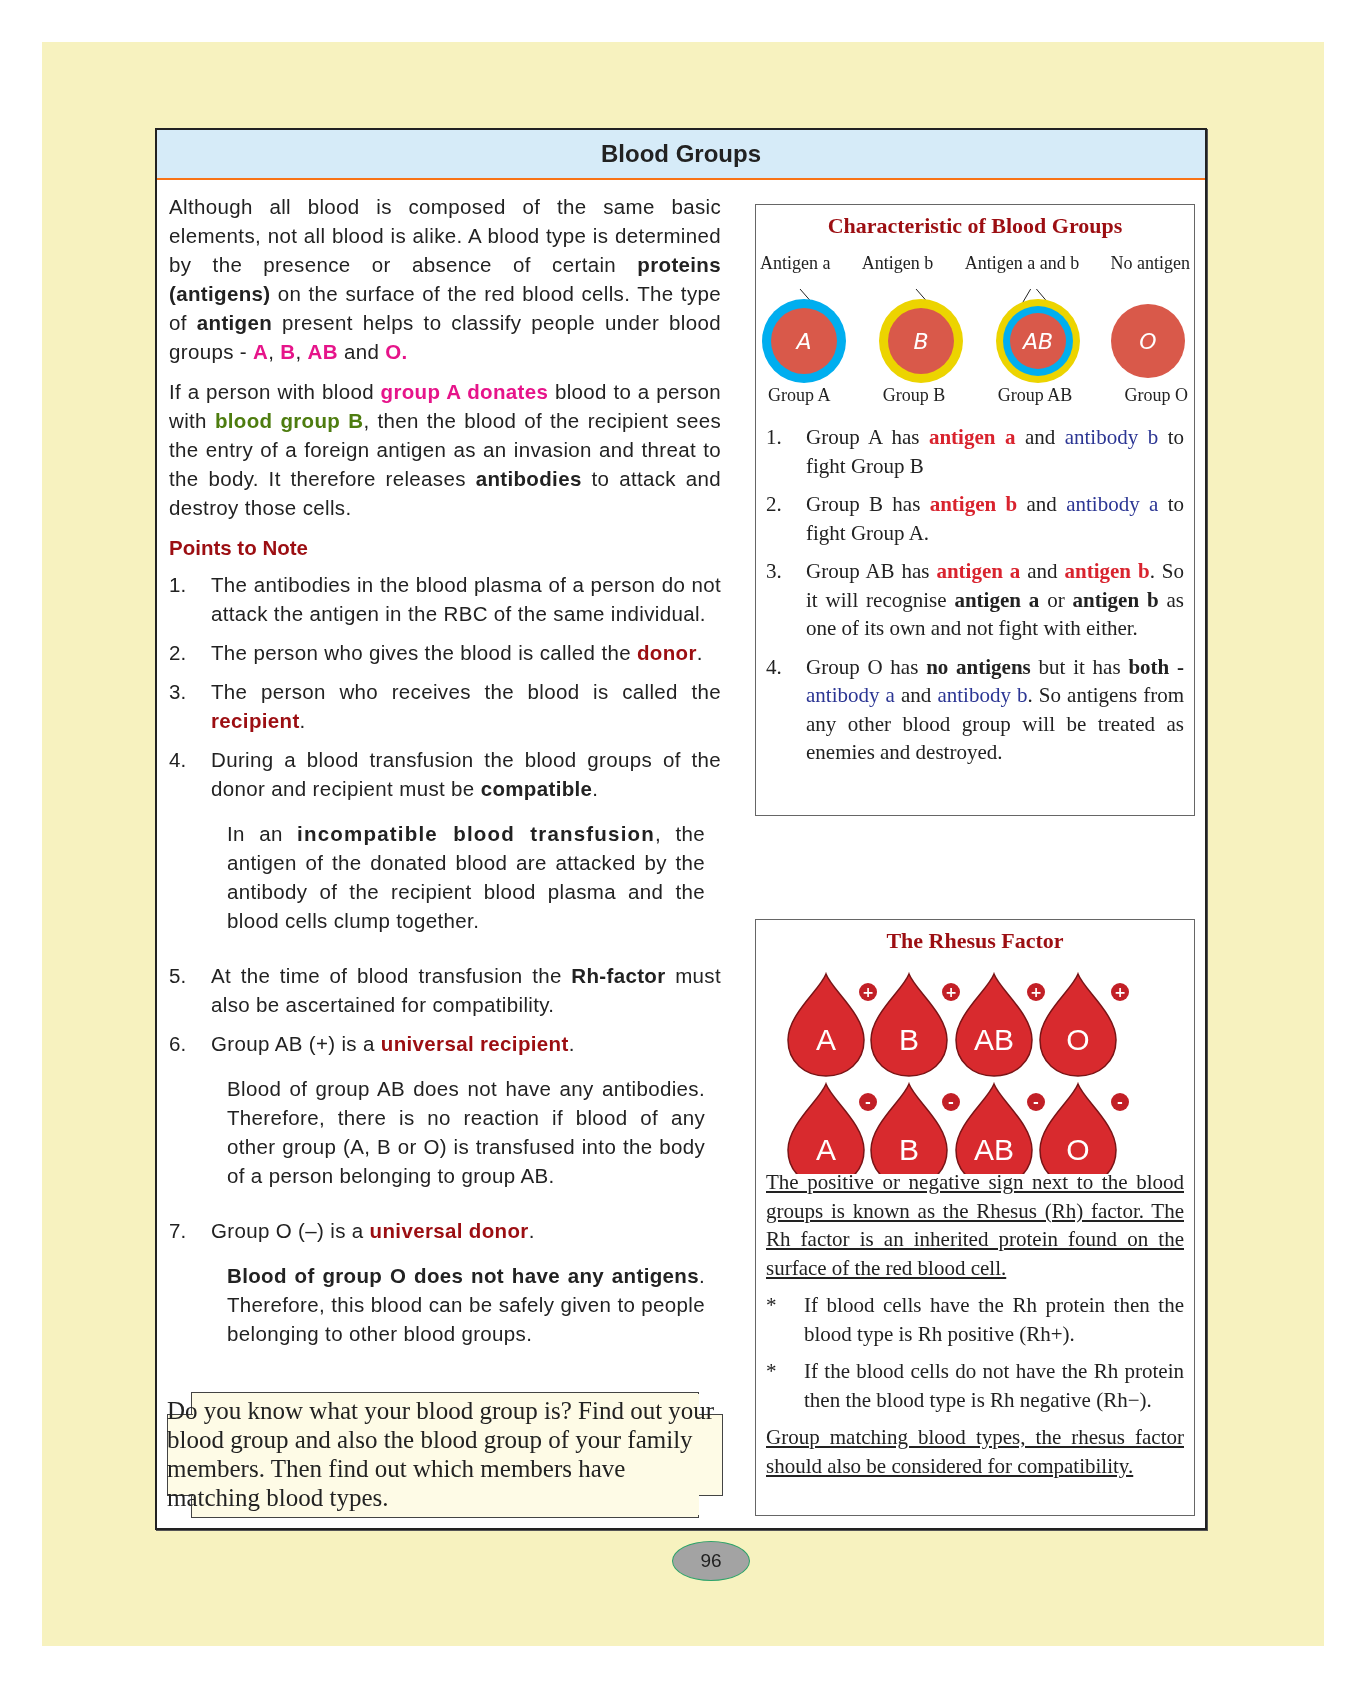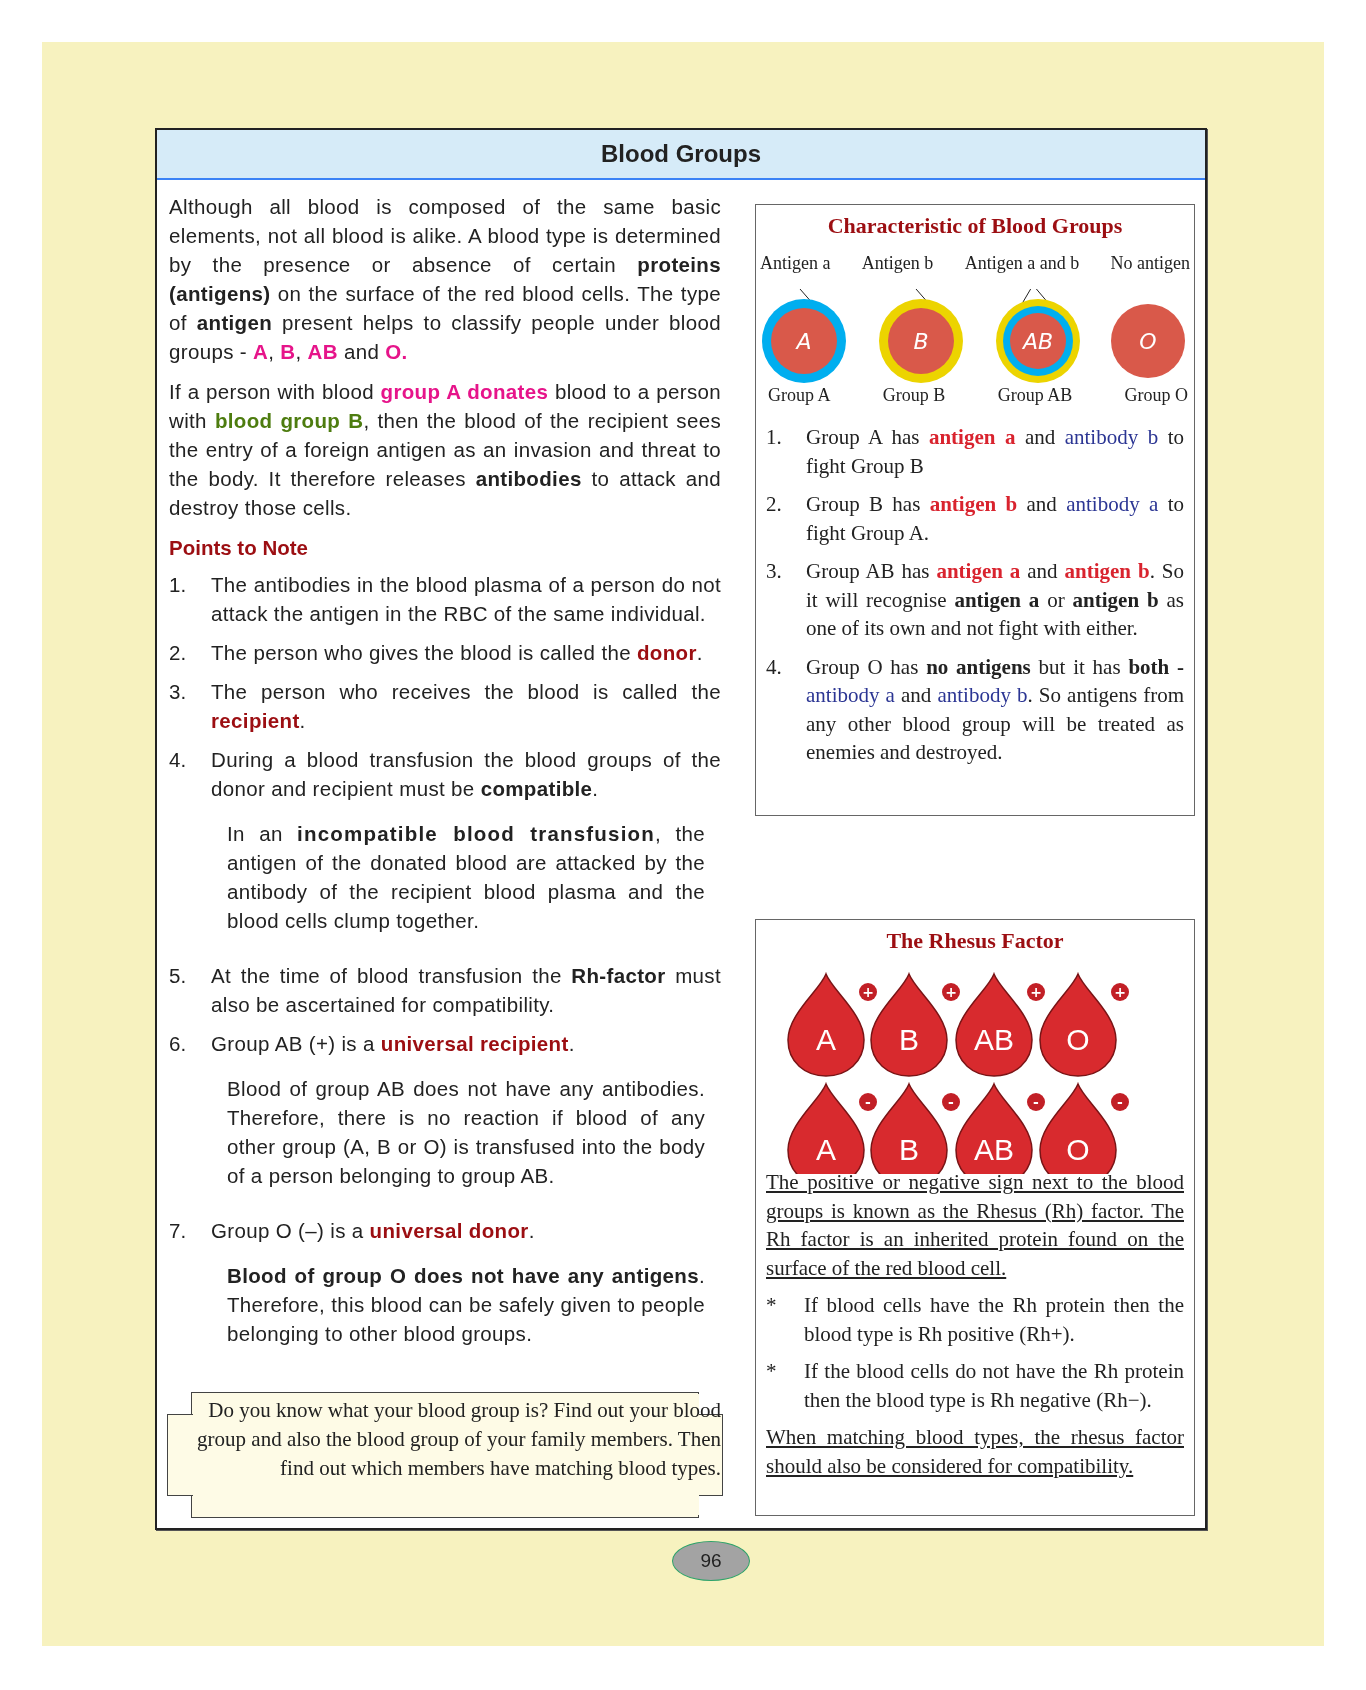--- a/index.html
+++ b/index.html
@@ -1,19 +1,19 @@
 <!DOCTYPE html>
 <html><head>
 <meta charset="utf-8">
 <style>
   html, body { margin:0; padding:0; background:#ffffff; }
   body { width:1366px; height:1690px; position:relative; overflow:hidden; }
   .page { position:absolute; left:42px; top:42px; width:1282px; height:1604px; background:#f7f2bf; }
   .main { position:absolute; left:155px; top:128px; width:1048px; height:1398px; background:#ffffff; border:2px solid #222; box-shadow:1px 1px 0 #555; }
-  .main-header { position:absolute; left:0; top:0; width:100%; height:48px; background:#d6ebf8; border-bottom:2px solid #3b82f6; display:flex; align-items:center; justify-content:center; }
+  .main-header { position:absolute; left:0; top:0; width:100%; height:48px; background:#d6ebf8; border-bottom:2px solid #f97316; display:flex; align-items:center; justify-content:center; }
   .main-title { font-family:"Liberation Sans", sans-serif; font-weight:bold; font-size:24px; color:#222; }
 
   .left { position:absolute; left:12px; top:62px; width:552px; font-family:"Liberation Sans", sans-serif; font-size:20.5px; line-height:29px; color:#222; }
   .left p { margin:0 0 11px 0; text-align:justify; letter-spacing:0.35px; }
   .b { font-weight:bold; }
   .mag { color:#e6148a; font-weight:bold; }
   .navy { color:#4d7c0f; font-weight:bold; }
   .maroon { color:#9c0e12; font-weight:bold; }
   .red { color:#d9232e; font-weight:bold; }
   .blue { color:#2b3593; font-weight:normal; }
@@ -21,21 +21,21 @@
   .ol-item { display:flex; margin:0 0 10px 0; }
   .ol-num { width:42px; flex:none; }
   .ol-body { flex:1; text-align:justify; letter-spacing:0.35px; }
   .ol-body p { margin:0 0 10px 0; }
   .ol-body p:last-child { margin:16px; }
 
   .note { position:absolute; left:10px; top:1262px; width:554px; height:126px; }
   .note-bg { position:absolute; left:24px; top:0; width:506px; height:124px; background:#fefbe6; border:1.5px solid #444; }
   .note-bg2 { position:absolute; left:0; top:22px; width:554px; height:80px; background:#fefbe6; border:1.5px solid #444; }
   .note-cover { position:absolute; left:25.5px; top:1.5px; width:506px; height:121px; background:#fefbe6; }
-  .note-text { position:absolute; left:0; top:4px; width:554px; text-align:right; font-family:"Liberation Serif", serif; font-size:21px; line-height:29px; color:#222; }
+  .note-text { position:absolute; left:0; top:4px; width:554px; text-align:left; font-family:"Liberation Serif", serif; font-size:25px; line-height:29px; color:#222; }
 
   .rbox { position:absolute; background:#fff; border:1.5px solid #666; font-family:"Liberation Serif", serif; color:#222; }
   .rbox1 { left:598px; top:74px; width:438px; height:610px; }
   .rbox2 { left:598px; top:789px; width:438px; height:595px; }
   .rbox-title { text-align:center; color:#9c0e12; font-weight:bold; font-size:22px; margin-top:8px; }
   .ag-row { position:absolute; left:4px; top:48px; width:430px; display:flex; justify-content:space-between; font-size:18px; }
   .circles { position:absolute; left:0; top:84px; width:438px; height:100px; }
   .grp-row { position:absolute; left:12px; top:180px; width:420px; display:flex; justify-content:space-between; font-size:18px; }
   .r-list { position:absolute; left:10px; top:218px; width:418px; font-size:21px; line-height:28.5px; }
   .r-item { display:flex; margin-bottom:10px; }
@@ -249,18 +249,18 @@
     <div class="rh-text">
       <p>The positive or negative sign next to the blood groups is known as the Rhesus (Rh) factor. The Rh factor is an inherited protein found on the surface of the red blood cell.</p>
       <div class="star-item">
         <span class="star">*</span>
         <span class="star-body">If blood cells have the Rh protein then the blood type is Rh positive (Rh+).</span>
       </div>
       <div class="star-item">
         <span class="star">*</span>
         <span class="star-body">If the blood cells do not have the Rh protein then the blood type is Rh negative (Rh−).</span>
       </div>
-      <p>When matching blood types, the rhesus factor should also be considered for compatibility.</p>
+      <p>Group matching blood types, the rhesus factor should also be considered for compatibility.</p>
     </div>
   </div>
 </div>
 
 <div class="pagenum">96</div>
 
 </body></html>

